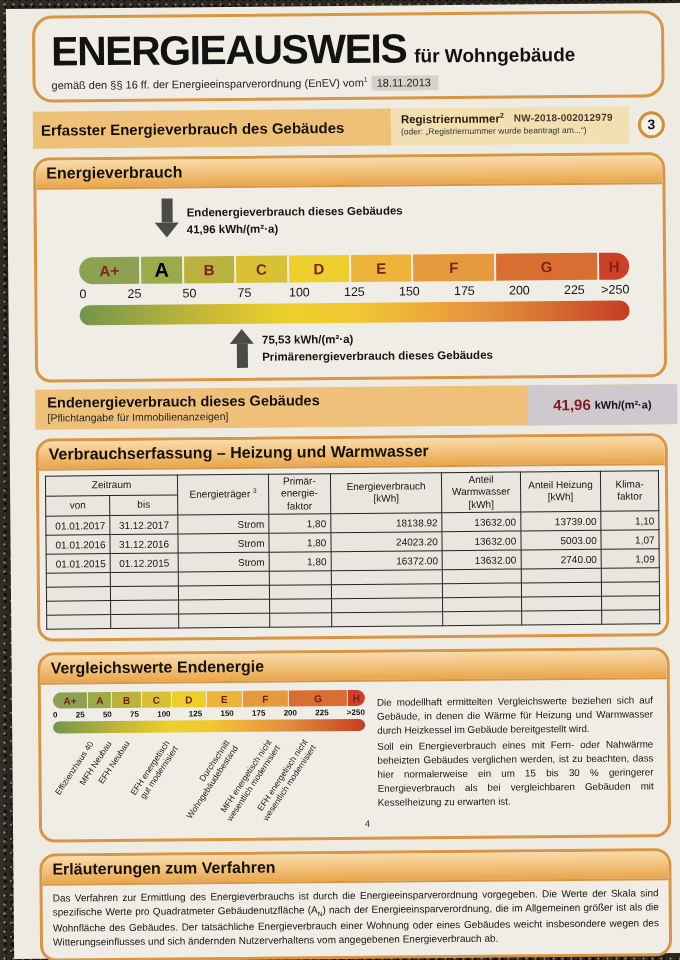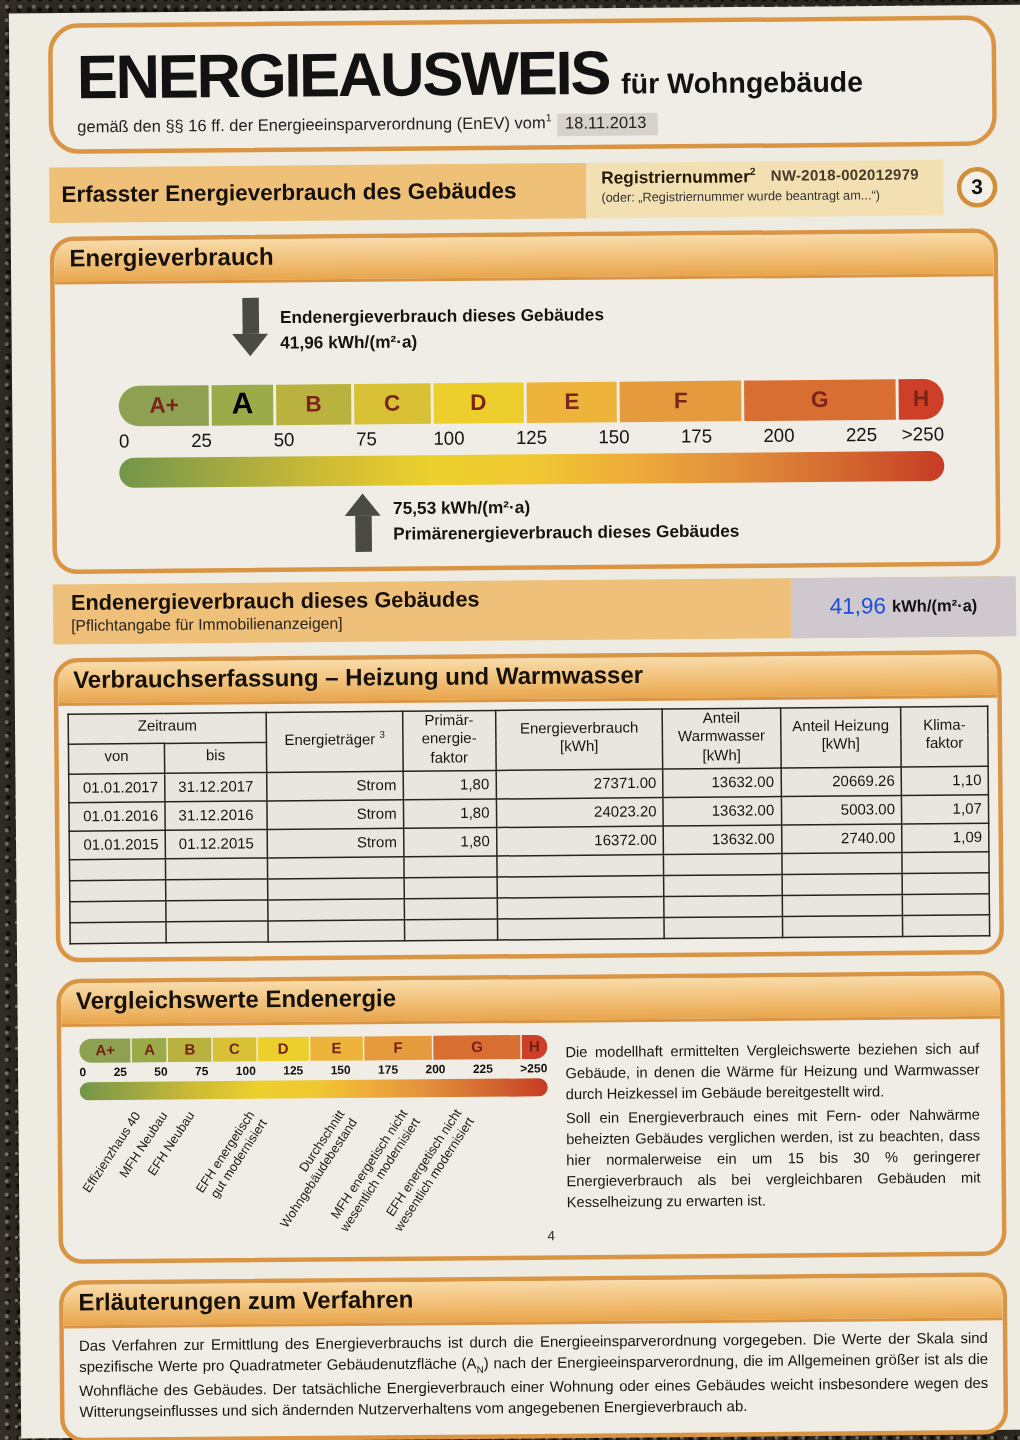--- a/index.html
+++ b/index.html
@@ -71,21 +71,21 @@
   .ticks span:first-child { transform:none; }
   .ticks span:last-child { transform:translateX(-100%); }
   .grad-bar { height:20px; border-radius:10px; margin-top:2px;
     background:linear-gradient(90deg,#72954a 0%,#9fa842 12%,#ccba36 24%,#ecd02c 38%,#f0c832 50%,#eeac3a 62%,#e2913c 74%,#d46a30 87%,#c63b25 100%); }
   
   .endband { display:flex; align-items:stretch; background:#eec07a; margin-bottom:9px; }
   .endband-left { flex:1; padding:5px 12px 6px 12px; }
   .endband-title { font-size:14.5px; font-weight:bold; color:#15100a; }
   .endband-sub { font-size:10.5px; color:#2a241a; margin-top:1px; }
   .value-box { flex:0 0 150px; margin-right:-10px; background:#cfc8ce; display:flex; align-items:center; justify-content:center; gap:4px; }
-  .value-num { font-size:15px; font-weight:normal; color:#1d4ed8; }
+  .value-num { font-size:15px; font-weight:bold; color:#7f1d1d; }
   .value-unit { font-size:11px; font-weight:bold; color:#111; }
   
   .tbl-box { margin-bottom:11px; }
   table.consume { border-collapse:collapse; width:calc(100% - 12px); margin:5px 6px 9px 6px; background:#e9e6df; table-layout:fixed; }
   table.consume th, table.consume td { border:1.5px solid #26241f; font-weight:normal; font-size:10px; color:#17150f; padding:1px 4px; }
   table.consume th { text-align:center; vertical-align:middle; white-space:pre-line; line-height:1.25; }
   table.consume th sup { font-size:6.5px; }
   td.num { text-align:right; font-size:10.5px; padding-right:7px; }
   td.ctr { text-align:center; font-size:10.5px; }
   td.von { text-align:right; font-size:10.5px; padding-right:4px;margin-left:34px; }
@@ -245,23 +245,23 @@
       </tr>
       <tr>
         <th>von</th>
         <th>bis</th>
       </tr>
       <tr class="data">
         <td class="von">01.01.2017</td>
         <td class="ctr">31.12.2017</td>
         <td class="num">Strom</td>
         <td class="num">1,80</td>
-        <td class="num">27371.00</td>
+        <td class="num">18138.92</td>
         <td class="num">13632.00</td>
-        <td class="num">20669.26</td>
+        <td class="num">13739.00</td>
         <td class="num">1,10</td>
       </tr>
       <tr class="data">
         <td class="von">01.01.2016</td>
         <td class="ctr">31.12.2016</td>
         <td class="num">Strom</td>
         <td class="num">1,80</td>
         <td class="num">24023.20</td>
         <td class="num">13632.00</td>
         <td class="num">5003.00</td>

